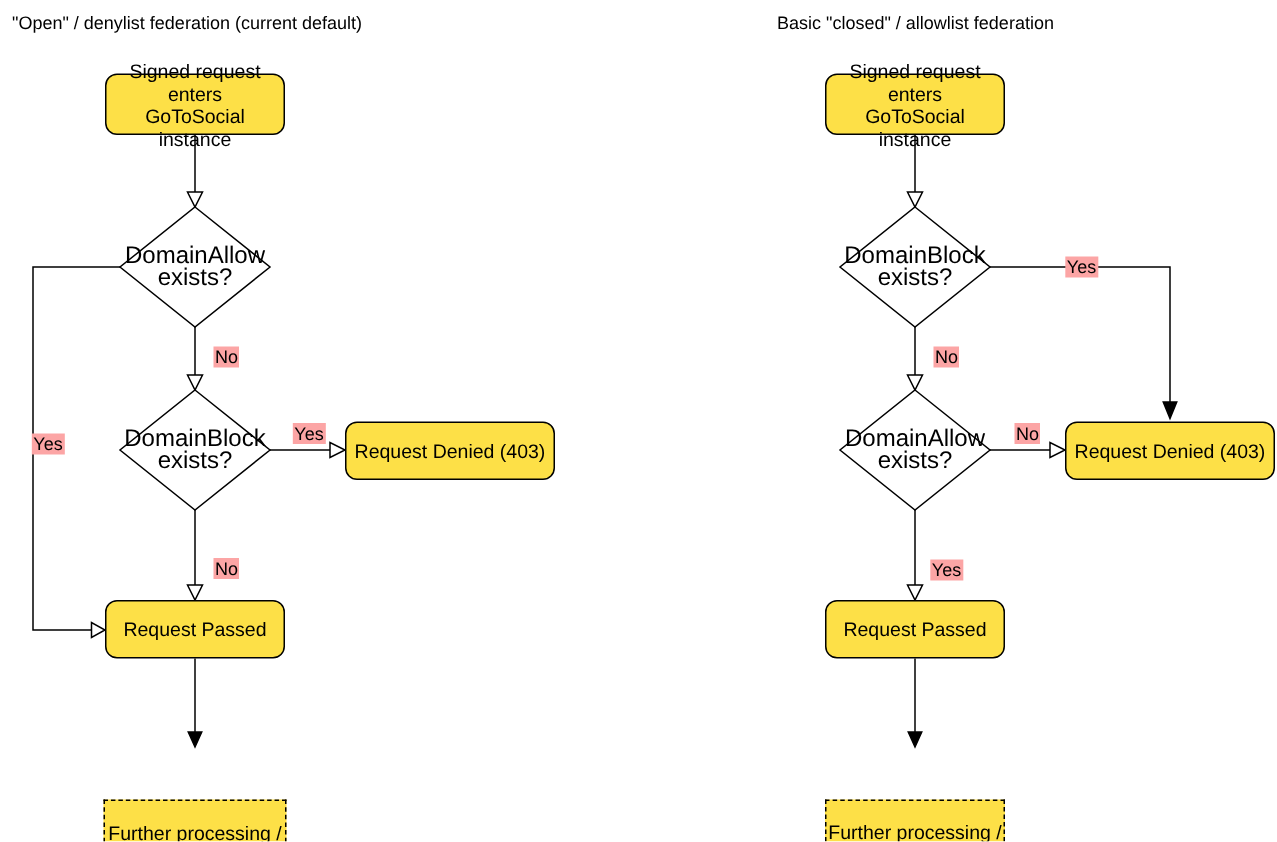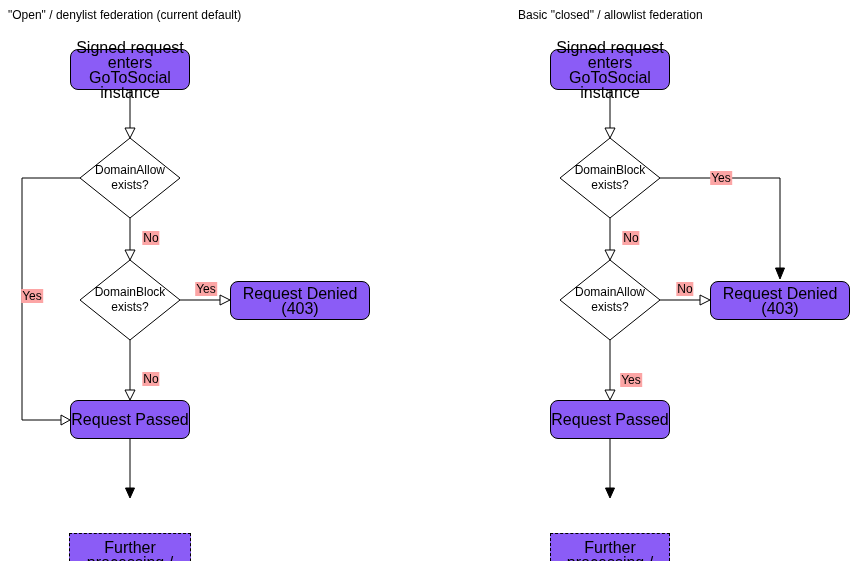--- a/index.html
+++ b/index.html
@@ -23,34 +23,34 @@
     line-height: 14px;
     white-space: nowrap;
   }
   .node {
     position: absolute;
     box-sizing: border-box;
     display: flex;
     align-items: center;
     justify-content: center;
     text-align: center;
-    font-size: 16px;
+    font-size: 13px;
     line-height: 15px;
     white-space: pre-line;
-    background: #8b5cf6;
+    background: #fde047;
   }
   .rounded { border: 1px solid #000000; border-radius: 8px; }
   .dashed  { border: 1px dashed #000000; margin-top: 33px; }
   .diamond-label {
     position: absolute;
     display: flex;
     align-items: center;
     justify-content: center;
     text-align: center;
-    font-size: 12px;
+    font-size: 16px;
     line-height: 15px;
     white-space: pre-line;
   }
   .edge-label {
     position: absolute;
     transform: translate(-50%, -50%);
     font-size: 12px;
     line-height: 14px;
     background: #fca5a5;
     padding: 0 1px;

